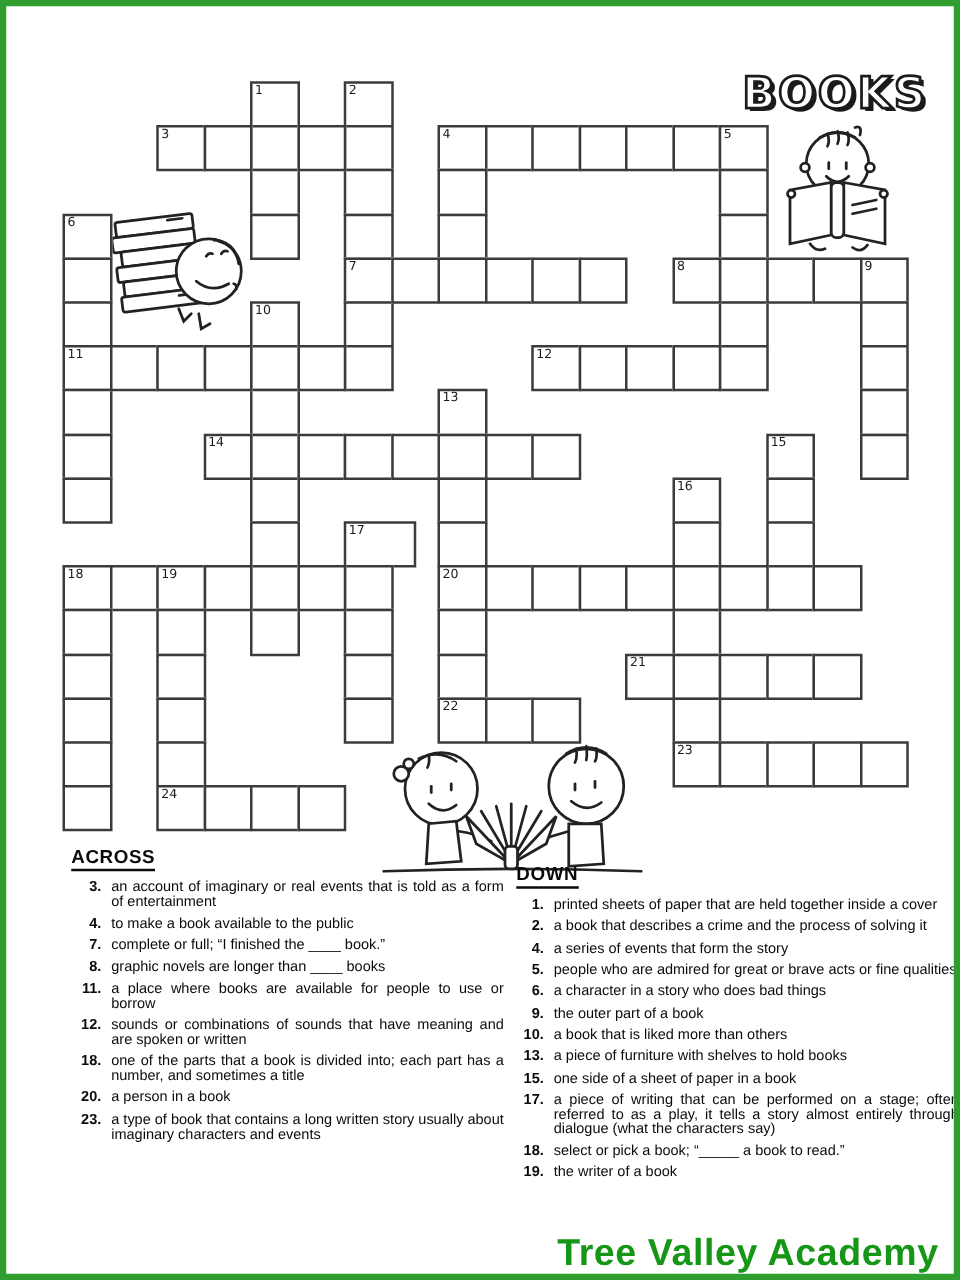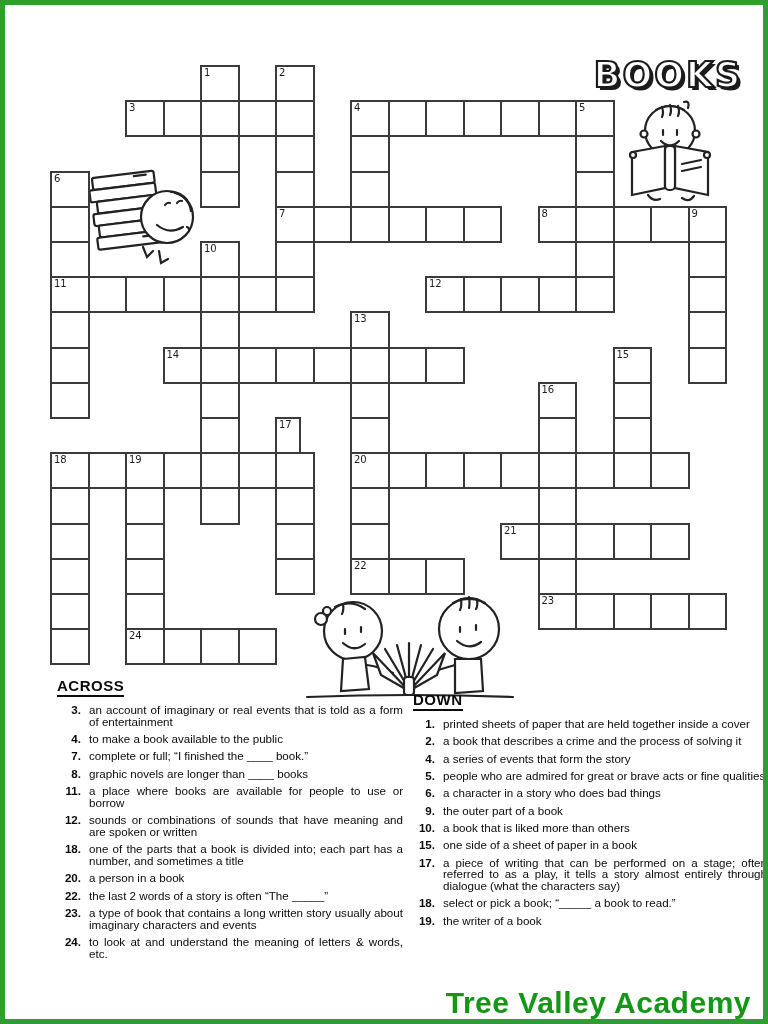--- a/index.html
+++ b/index.html
@@ -250,21 +250,21 @@
         <span class="cellnum">16</span>
       </div>
       <div class="cell" style="left: 532.5px; top: 412px; width: 39.5px; height: 37.2px; border-color: rgb(59, 59, 59);"></div>
       <div class="cell" style="left: 532.5px; top: 447.2px; width: 39.5px; height: 37.2px; border-color: rgb(59, 59, 59);"></div>
       <div class="cell" style="left: 532.5px; top: 482.4px; width: 39.5px; height: 37.2px; border-color: rgb(59, 59, 59);"></div>
       <div class="cell" style="left: 532.5px; top: 517.6px; width: 39.5px; height: 37.2px; border-color: rgb(59, 59, 59);"></div>
       <div class="cell" style="left: 532.5px; top: 552.8px; width: 39.5px; height: 37.2px; border-color: rgb(59, 59, 59);"></div>
       <div class="cell" style="left: 532.5px; top: 588px; width: 39.5px; height: 37.2px; border-color: rgb(59, 59, 59);">
         <span class="cellnum">23</span>
       </div>
-      <div class="cell" style="left: 270px; top: 412px; width: 26px; height: 37.2px; border-color: rgb(59, 59, 59);">
+      <div class="cell" style="left: 270px; top: 412px; width: 58px; height: 37.2px; border-color: rgb(59, 59, 59);">
         <span class="cellnum">17</span>
       </div>
       <div class="cell" style="left: 270px; top: 447.2px; width: 39.5px; height: 37.2px; border-color: rgb(59, 59, 59);"></div>
       <div class="cell" style="left: 270px; top: 482.4px; width: 39.5px; height: 37.2px; border-color: rgb(59, 59, 59);"></div>
       <div class="cell" style="left: 270px; top: 517.6px; width: 39.5px; height: 37.2px; border-color: rgb(59, 59, 59);"></div>
       <div class="cell" style="left: 270px; top: 552.8px; width: 39.5px; height: 37.2px; border-color: rgb(59, 59, 59);"></div>
       <div class="cell" style="left: 45px; top: 447.2px; width: 39.5px; height: 37.2px; border-color: rgb(59, 59, 59);">
         <span class="cellnum">18</span>
       </div>
       <div class="cell" style="left: 82.5px; top: 447.2px; width: 39.5px; height: 37.2px; border-color: rgb(59, 59, 59);"></div>
@@ -339,30 +339,22 @@
         </div>
         <div class="clue-item">
           <span class="num">18.</span>
           <div class="txt">one of the parts that a book is divided into; each part has a number, and sometimes a title</div>
         </div>
         <div class="clue-item">
           <span class="num">20.</span>
           <div class="txt">a person in a book</div>
         </div>
         <div class="clue-item">
-          <span class="num">22.</span>
-          <div class="txt">the last 2 words of a story is often “The _____”</div>
-        </div>
-        <div class="clue-item">
           <span class="num">23.</span>
           <div class="txt">a type of book that contains a long written story usually about imaginary characters and events</div>
-        </div>
-        <div class="clue-item">
-          <span class="num">24.</span>
-          <div class="txt">to look at and understand the meaning of letters &amp; words, etc.</div>
         </div>
       </div>
   </div>
 
   <div class="clues down">
     <div class="clue-header">DOWN</div>
     <div id="down-list">
         <div class="clue-item">
           <span class="num">1.</span>
           <div class="txt">printed sheets of paper that are held together inside a cover</div>
@@ -385,20 +377,24 @@
         </div>
         <div class="clue-item">
           <span class="num">9.</span>
           <div class="txt">the outer part of a book</div>
         </div>
         <div class="clue-item">
           <span class="num">10.</span>
           <div class="txt">a book that is liked more than others</div>
         </div>
         <div class="clue-item">
+          <span class="num">13.</span>
+          <div class="txt">a piece of furniture with shelves to hold books</div>
+        </div>
+        <div class="clue-item">
           <span class="num">15.</span>
           <div class="txt">one side of a sheet of paper in a book</div>
         </div>
         <div class="clue-item">
           <span class="num">17.</span>
           <div class="txt">a piece of writing that can be performed on a stage; often referred to as a play, it tells a story almost entirely through dialogue (what the characters say)</div>
         </div>
         <div class="clue-item">
           <span class="num">18.</span>
           <div class="txt">select or pick a book; “_____ a book to read.”</div>

